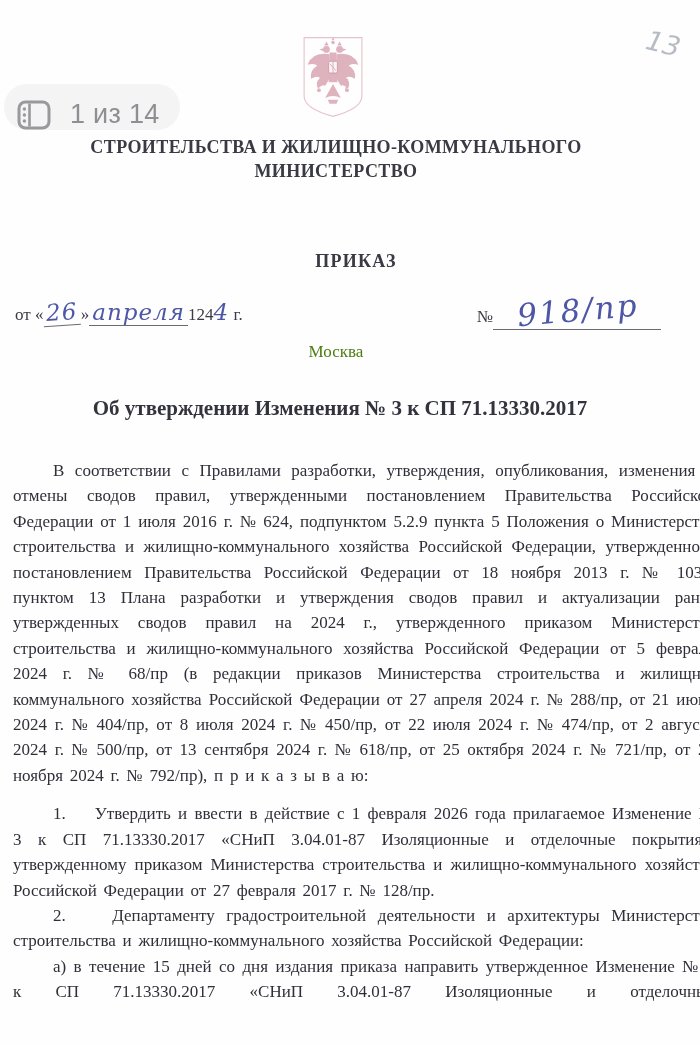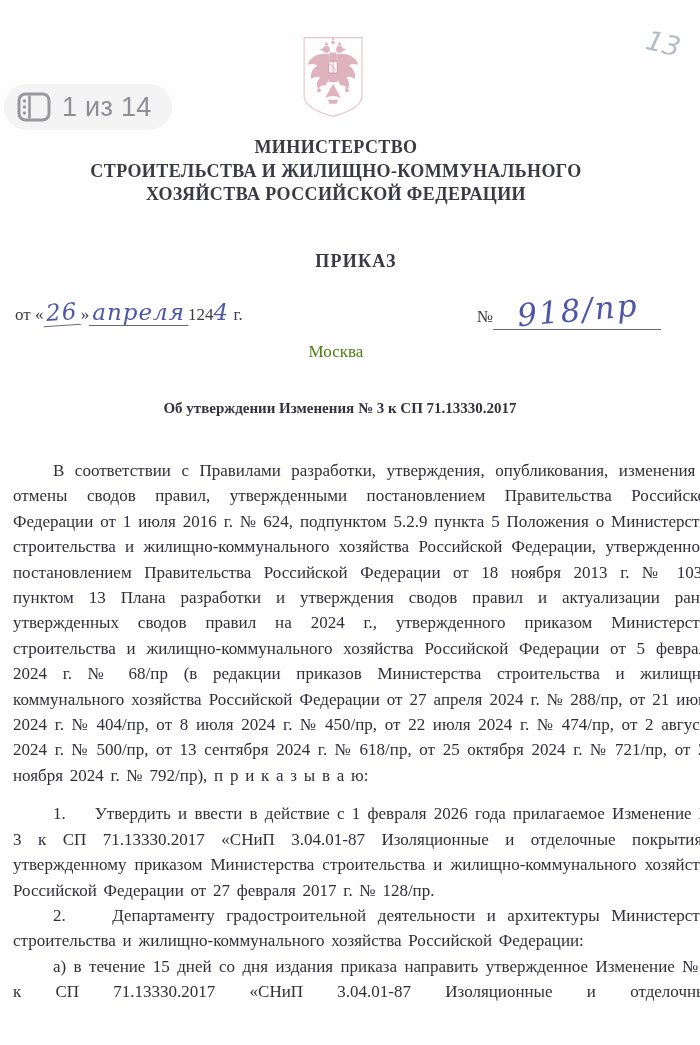--- a/index.html
+++ b/index.html
@@ -7,21 +7,21 @@
     width:700px;height:1045px;position:relative;overflow:hidden;
     background:#ffffff;
     font-family:"Liberation Serif", serif;
   }
   .scan-page{position:absolute;inset:0;background:#fefefe;}
 
   
   .page-pill{
     position:absolute;left:4px;top:84px;height:46px;
     background:#f4f4f5;border-radius:23px;
-    display:flex;align-items:center;gap:11px;
+    display:flex;align-items:flex-end;gap:19px;
     padding:0 20px 0 13px;box-sizing:border-box;
     font-family:"Liberation Sans", sans-serif;
   }
   .page-pill .label{
     color:#8e8e93;font-size:27px;font-weight:500;letter-spacing:.3px;white-space:nowrap;
   }
 
   
   .pencil-note{
     position:absolute;left:646px;top:28px;
@@ -68,21 +68,21 @@
   }
 
   .city{
     position:absolute;left:0;top:342px;width:672px;text-align:center;
     font-size:17px;color:#4d7c0f;
   }
 
   
   .order-title{
     position:absolute;left:20px;top:395px;width:640px;text-align:center;
-    font-weight:bold;font-size:15px;line-height:26px;color:#33333d;
+    font-weight:bold;font-size:21px;line-height:26px;color:#33333d;
   }
 
   
   .docbody{
     position:absolute;left:13px;top:458px;width:702px;
     font-size:17px;line-height:25.4px;color:#2f2f39;
     text-align:justify;word-spacing:2.5px;
   }
   .docbody p{margin:0;text-indent:40px;}
   .docbody p.gap{margin-top:13px;}
@@ -129,23 +129,22 @@
         <rect x="55" y="50" width="1.6" height="13" transform="rotate(8 56 56)"></rect>
         <path d="M40 56 L31 72 Q40 67.5 49 72 Z"></path>
         <path d="M34 74 h12 l-2 4.5 h-8 Z"></path>
       </g>
       <rect x="35" y="30" width="10" height="13.5" rx="1.5" fill="#fbf3f5" stroke="#cf96a6" stroke-width="1"></rect>
       <path d="M36.5 33 l7 8 M40 30.5 v13" stroke="#cf96a6" stroke-width="0.8" fill="none"></path>
     </svg>
   </div>
 
   <div class="ministry">
+    <div>СТРОИТЕЛЬСТВА И ЖИЛИЩНО-КОММУНАЛЬНОГО</div>
     <div>МИНИСТЕРСТВО</div>
-    <div>СТРОИТЕЛЬСТВА И ЖИЛИЩНО-КОММУНАЛЬНОГО</div>
-    <div>ХОЗЯЙСТВА РОССИЙСКОЙ ФЕДЕРАЦИИ</div>
   </div>
   <div class="doc-type">ПРИКАЗ</div>
 
   <div class="date-row">
     <div class="date-left">
       <span>от «</span><span class="hand u day">26</span><span>»</span><span class="hand u">апреля</span><span>124</span><span class="hand">4</span><span> г.</span>
     </div>
     <div class="num-area">
       <span>№</span><span class="num-line"><span class="hand big">918/пр</span></span>
     </div>

